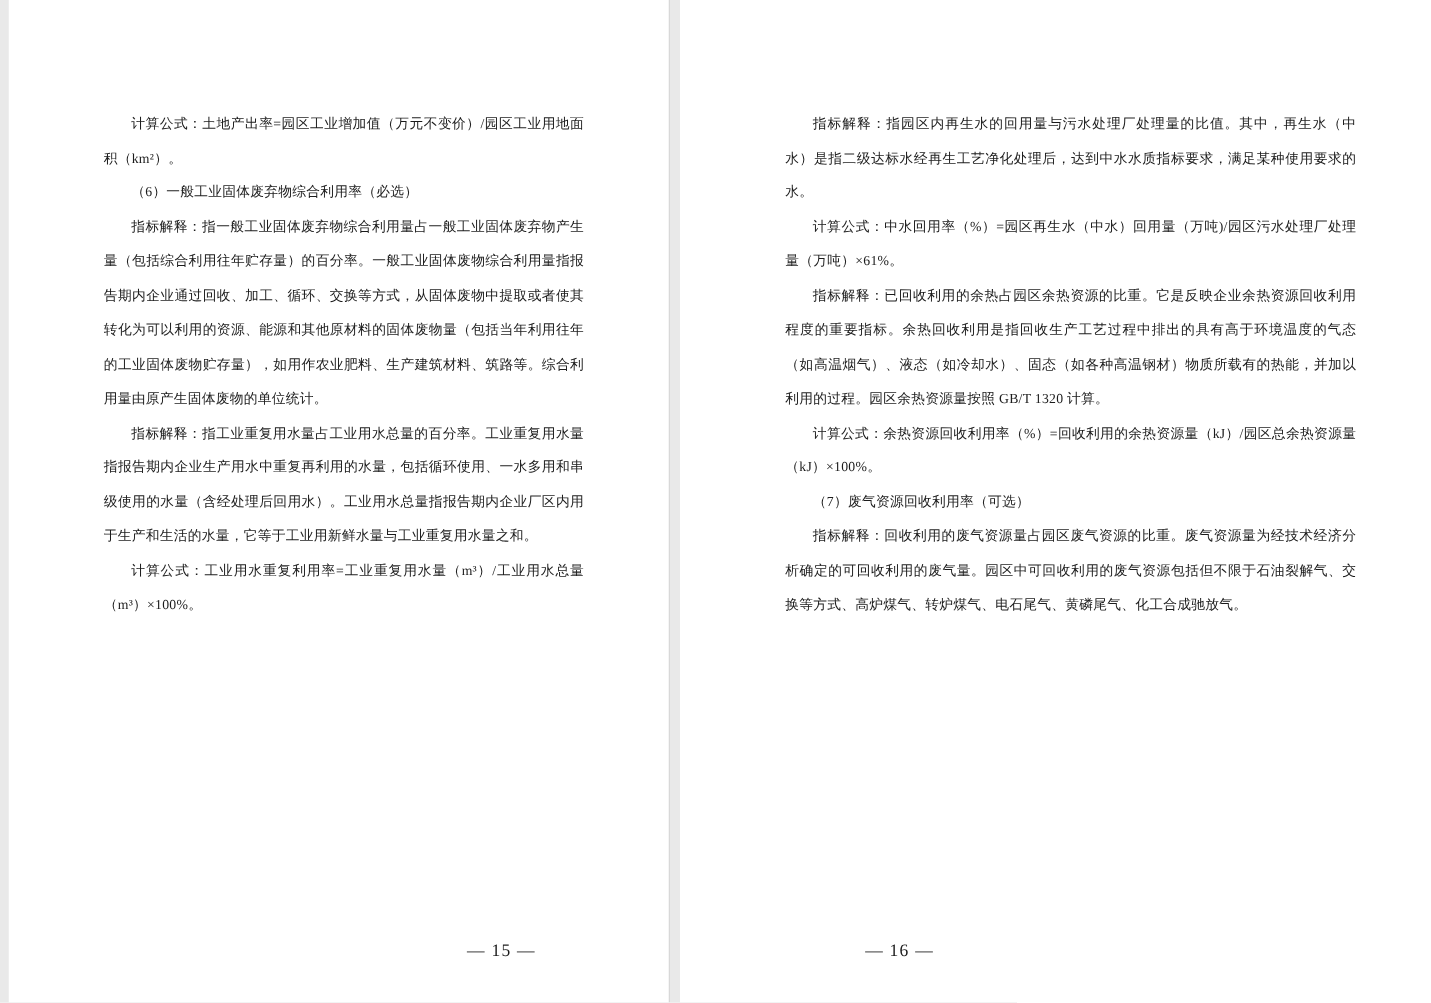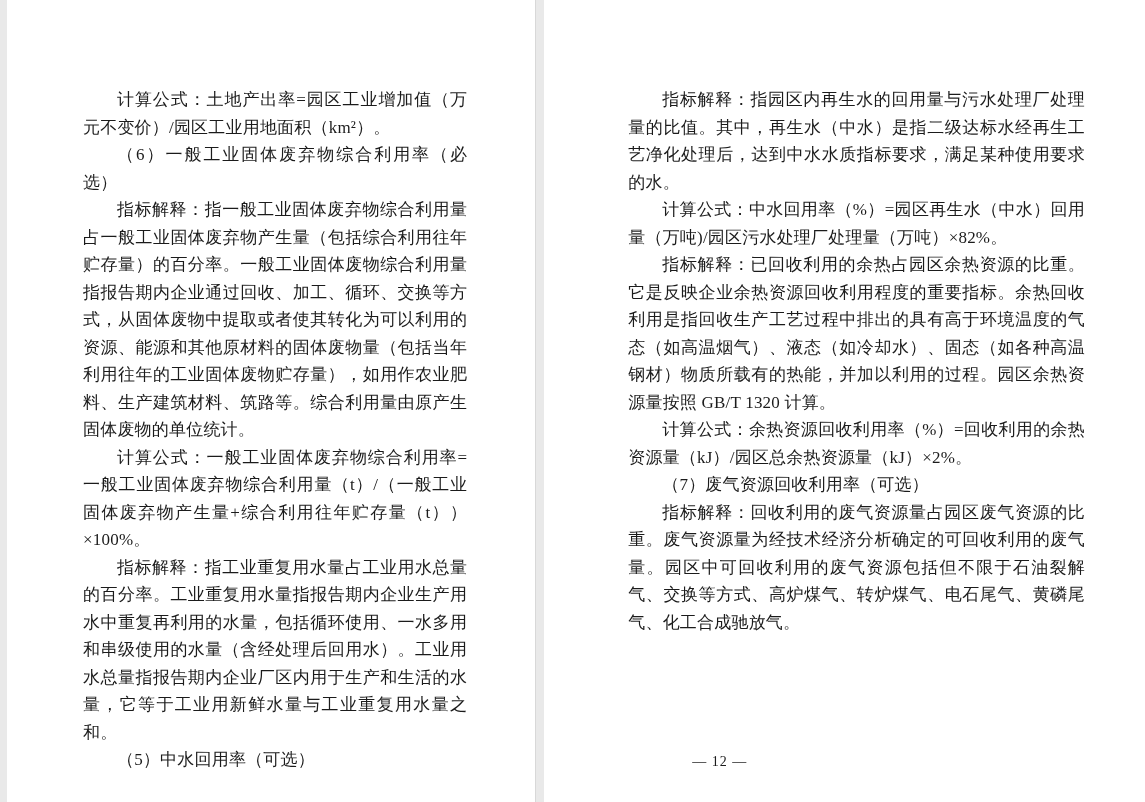--- a/index.html
+++ b/index.html
@@ -44,21 +44,21 @@
     right: 68px;
     bottom: 70px;
   }
   .page-right .content {
     left: 84px;
     right: 60px;
   }
   p.para {
     margin: 0 0 0 0;
     padding: 0;
-    font-size: 17px;
+    font-size: 11px;
     line-height: 27.5px;
     color: #1b1b1b;
     text-align: justify;
     text-justify: inter-ideograph;
     text-indent: 2em;
     letter-spacing: 0.2px;
     font-family: "Liberation Serif", "DejaVu Serif", serif;
   }
   .folio {
     position: absolute;
@@ -77,31 +77,31 @@
 </head>
 <body>
 
 <div class="spread">
 
   <div class="page page-left">
     <div class="content">
       <p class="para">计算公式：土地产出率=园区工业增加值（万元不变价）/园区工业用地面积（km²）。</p>
       <p class="para">（6）一般工业固体废弃物综合利用率（必选）</p>
       <p class="para">指标解释：指一般工业固体废弃物综合利用量占一般工业固体废弃物产生量（包括综合利用往年贮存量）的百分率。一般工业固体废物综合利用量指报告期内企业通过回收、加工、循环、交换等方式，从固体废物中提取或者使其转化为可以利用的资源、能源和其他原材料的固体废物量（包括当年利用往年的工业固体废物贮存量），如用作农业肥料、生产建筑材料、筑路等。综合利用量由原产生固体废物的单位统计。</p>
-      <p class="para">计算公式：一般工业固体废弃物综合利用率=一般工业固体废弃物综合利用量（t）/（一般工业固体废弃物产生量+综合利用往年贮存量（t））×100%。</p>
       <p class="para">指标解释：指工业重复用水量占工业用水总量的百分率。工业重复用水量指报告期内企业生产用水中重复再利用的水量，包括循环使用、一水多用和串级使用的水量（含经处理后回用水）。工业用水总量指报告期内企业厂区内用于生产和生活的水量，它等于工业用新鲜水量与工业重复用水量之和。</p>
-      <p class="para">（5）中水回用率（可选）</p>
+      <p class="para">计算公式：工业用水重复利用率=工业重复用水量（m³）/工业用水总量（m³）×100%。</p>
     </div>
+    <div class="folio">— 15 —</div>
   </div>
 
   <div class="page page-right">
     <div class="content">
       <p class="para">指标解释：指园区内再生水的回用量与污水处理厂处理量的比值。其中，再生水（中水）是指二级达标水经再生工艺净化处理后，达到中水水质指标要求，满足某种使用要求的水。</p>
-      <p class="para">计算公式：中水回用率（%）=园区再生水（中水）回用量（万吨)/园区污水处理厂处理量（万吨）×82%。</p>
+      <p class="para">计算公式：中水回用率（%）=园区再生水（中水）回用量（万吨)/园区污水处理厂处理量（万吨）×61%。</p>
       <p class="para">指标解释：已回收利用的余热占园区余热资源的比重。它是反映企业余热资源回收利用程度的重要指标。余热回收利用是指回收生产工艺过程中排出的具有高于环境温度的气态（如高温烟气）、液态（如冷却水）、固态（如各种高温钢材）物质所载有的热能，并加以利用的过程。园区余热资源量按照 GB/T 1320 计算。</p>
-      <p class="para">计算公式：余热资源回收利用率（%）=回收利用的余热资源量（kJ）/园区总余热资源量（kJ）×2%。</p>
+      <p class="para">计算公式：余热资源回收利用率（%）=回收利用的余热资源量（kJ）/园区总余热资源量（kJ）×100%。</p>
       <p class="para">（7）废气资源回收利用率（可选）</p>
       <p class="para">指标解释：回收利用的废气资源量占园区废气资源的比重。废气资源量为经技术经济分析确定的可回收利用的废气量。园区中可回收利用的废气资源包括但不限于石油裂解气、交换等方式、高炉煤气、转炉煤气、电石尾气、黄磷尾气、化工合成驰放气。</p>
     </div>
-    <div class="folio">— 12 —</div>
+    <div class="folio">— 16 —</div>
   </div>
 
 </div>
 
 </body></html>

